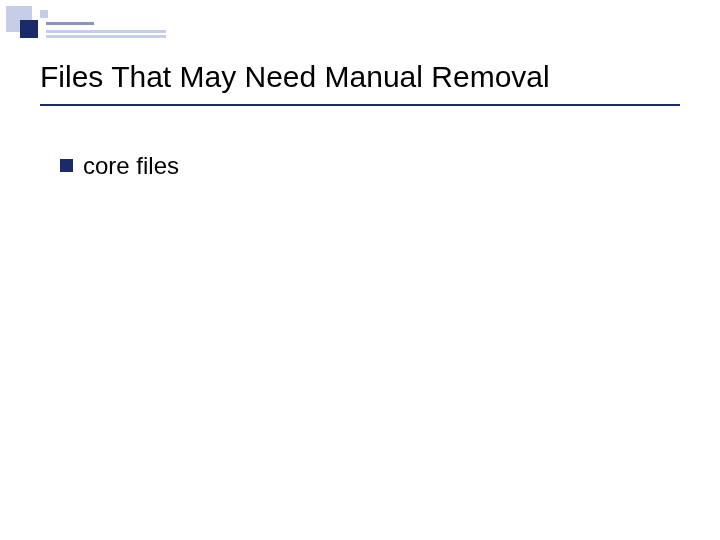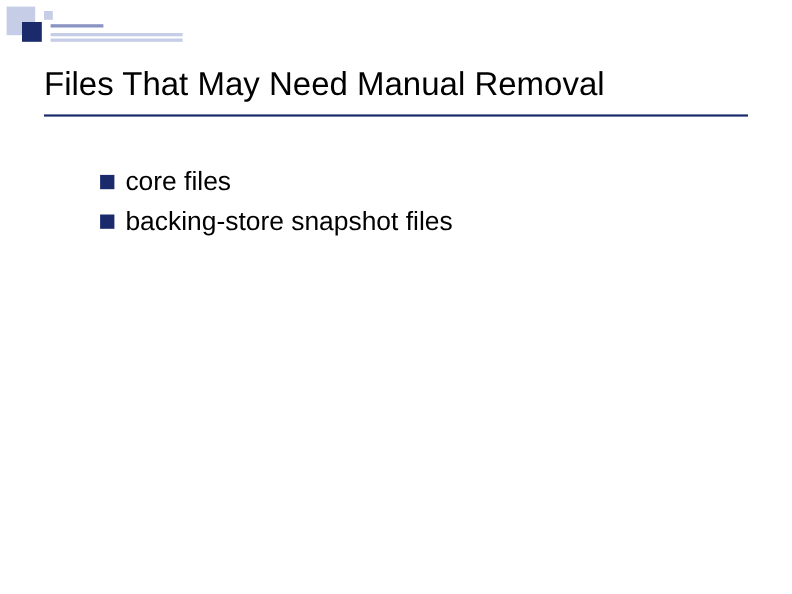--- a/index.html
+++ b/index.html
@@ -89,21 +89,20 @@
     right: 60px;
   }
 
   .item {
     display: flex;
     align-items: flex-start;
     gap: 10px;
     font-size: 24px;
     line-height: 1.35;
     margin-bottom: 4px;
-    margin-left: 31px;
   }
 
   .bullet {
     flex: 0 0 auto;
     width: 13px;
     height: 13px;
     background: #1b2a6b;
     margin-top: 9px; 
   }
 
@@ -130,20 +129,16 @@
   <div class="title-rule"></div>
 
   <div class="body">
 
     <div class="item">
       <div class="bullet"></div>
       <div class="item-text">core files</div>
     </div>
 
 
-    <div class="item">
-      <div class="bullet"></div>
-      <div class="item-text">backing-store snapshot files</div>
-    </div>
 
   </div>
 
 </div>
 
 </body></html>

